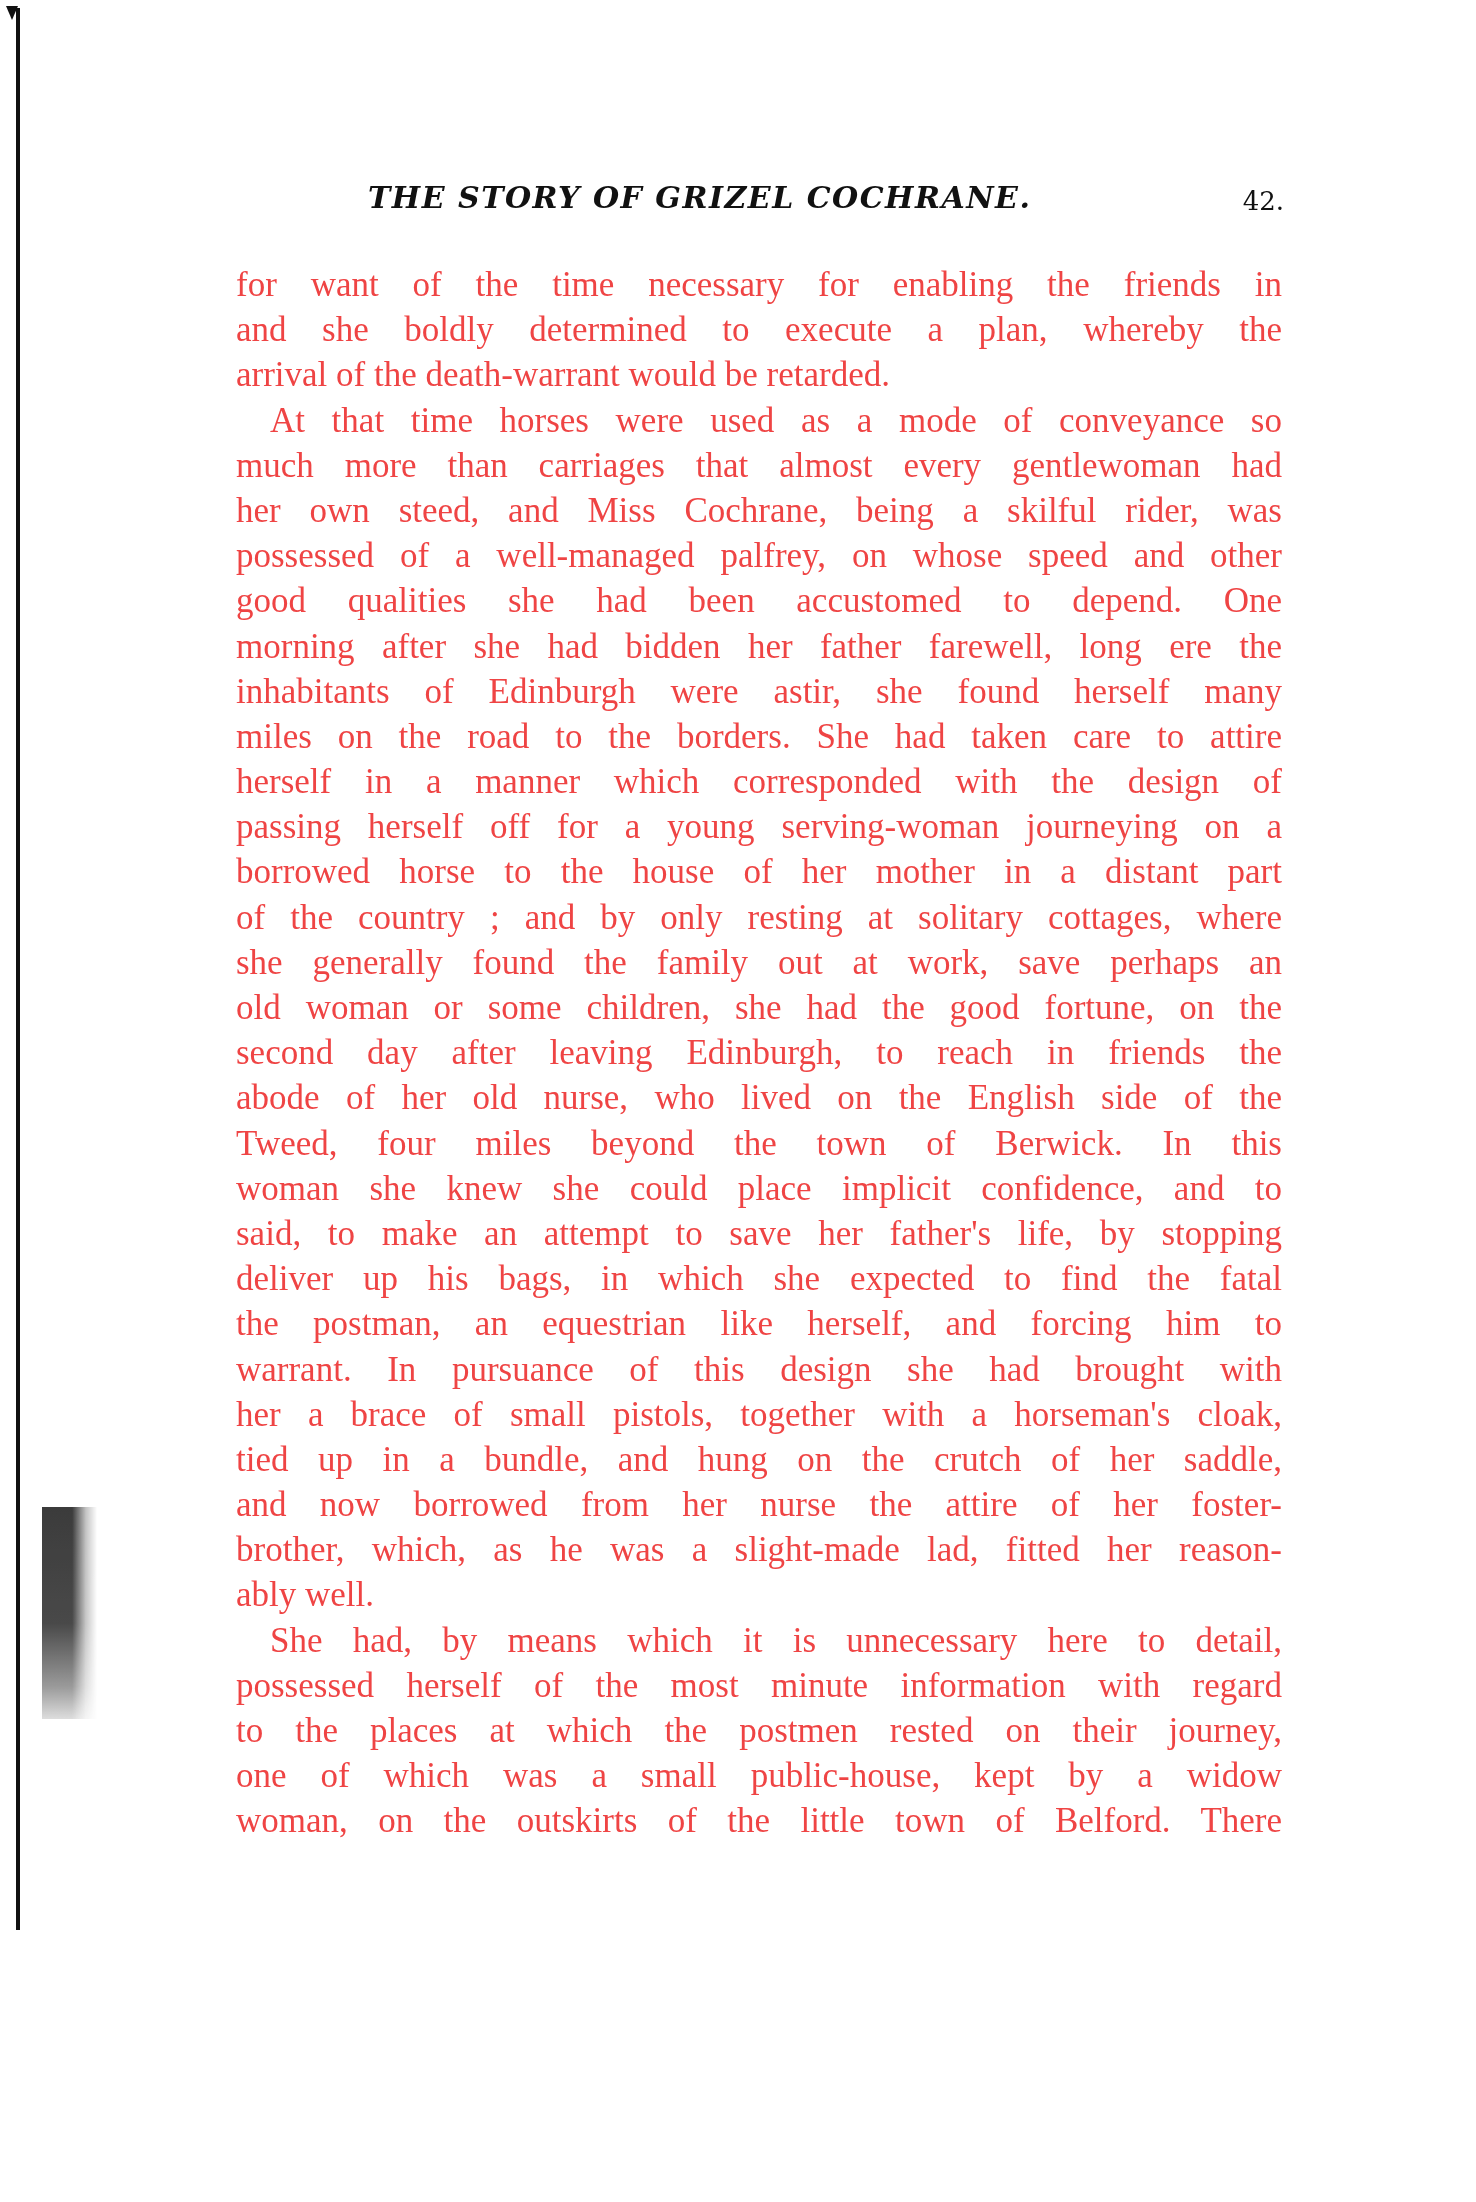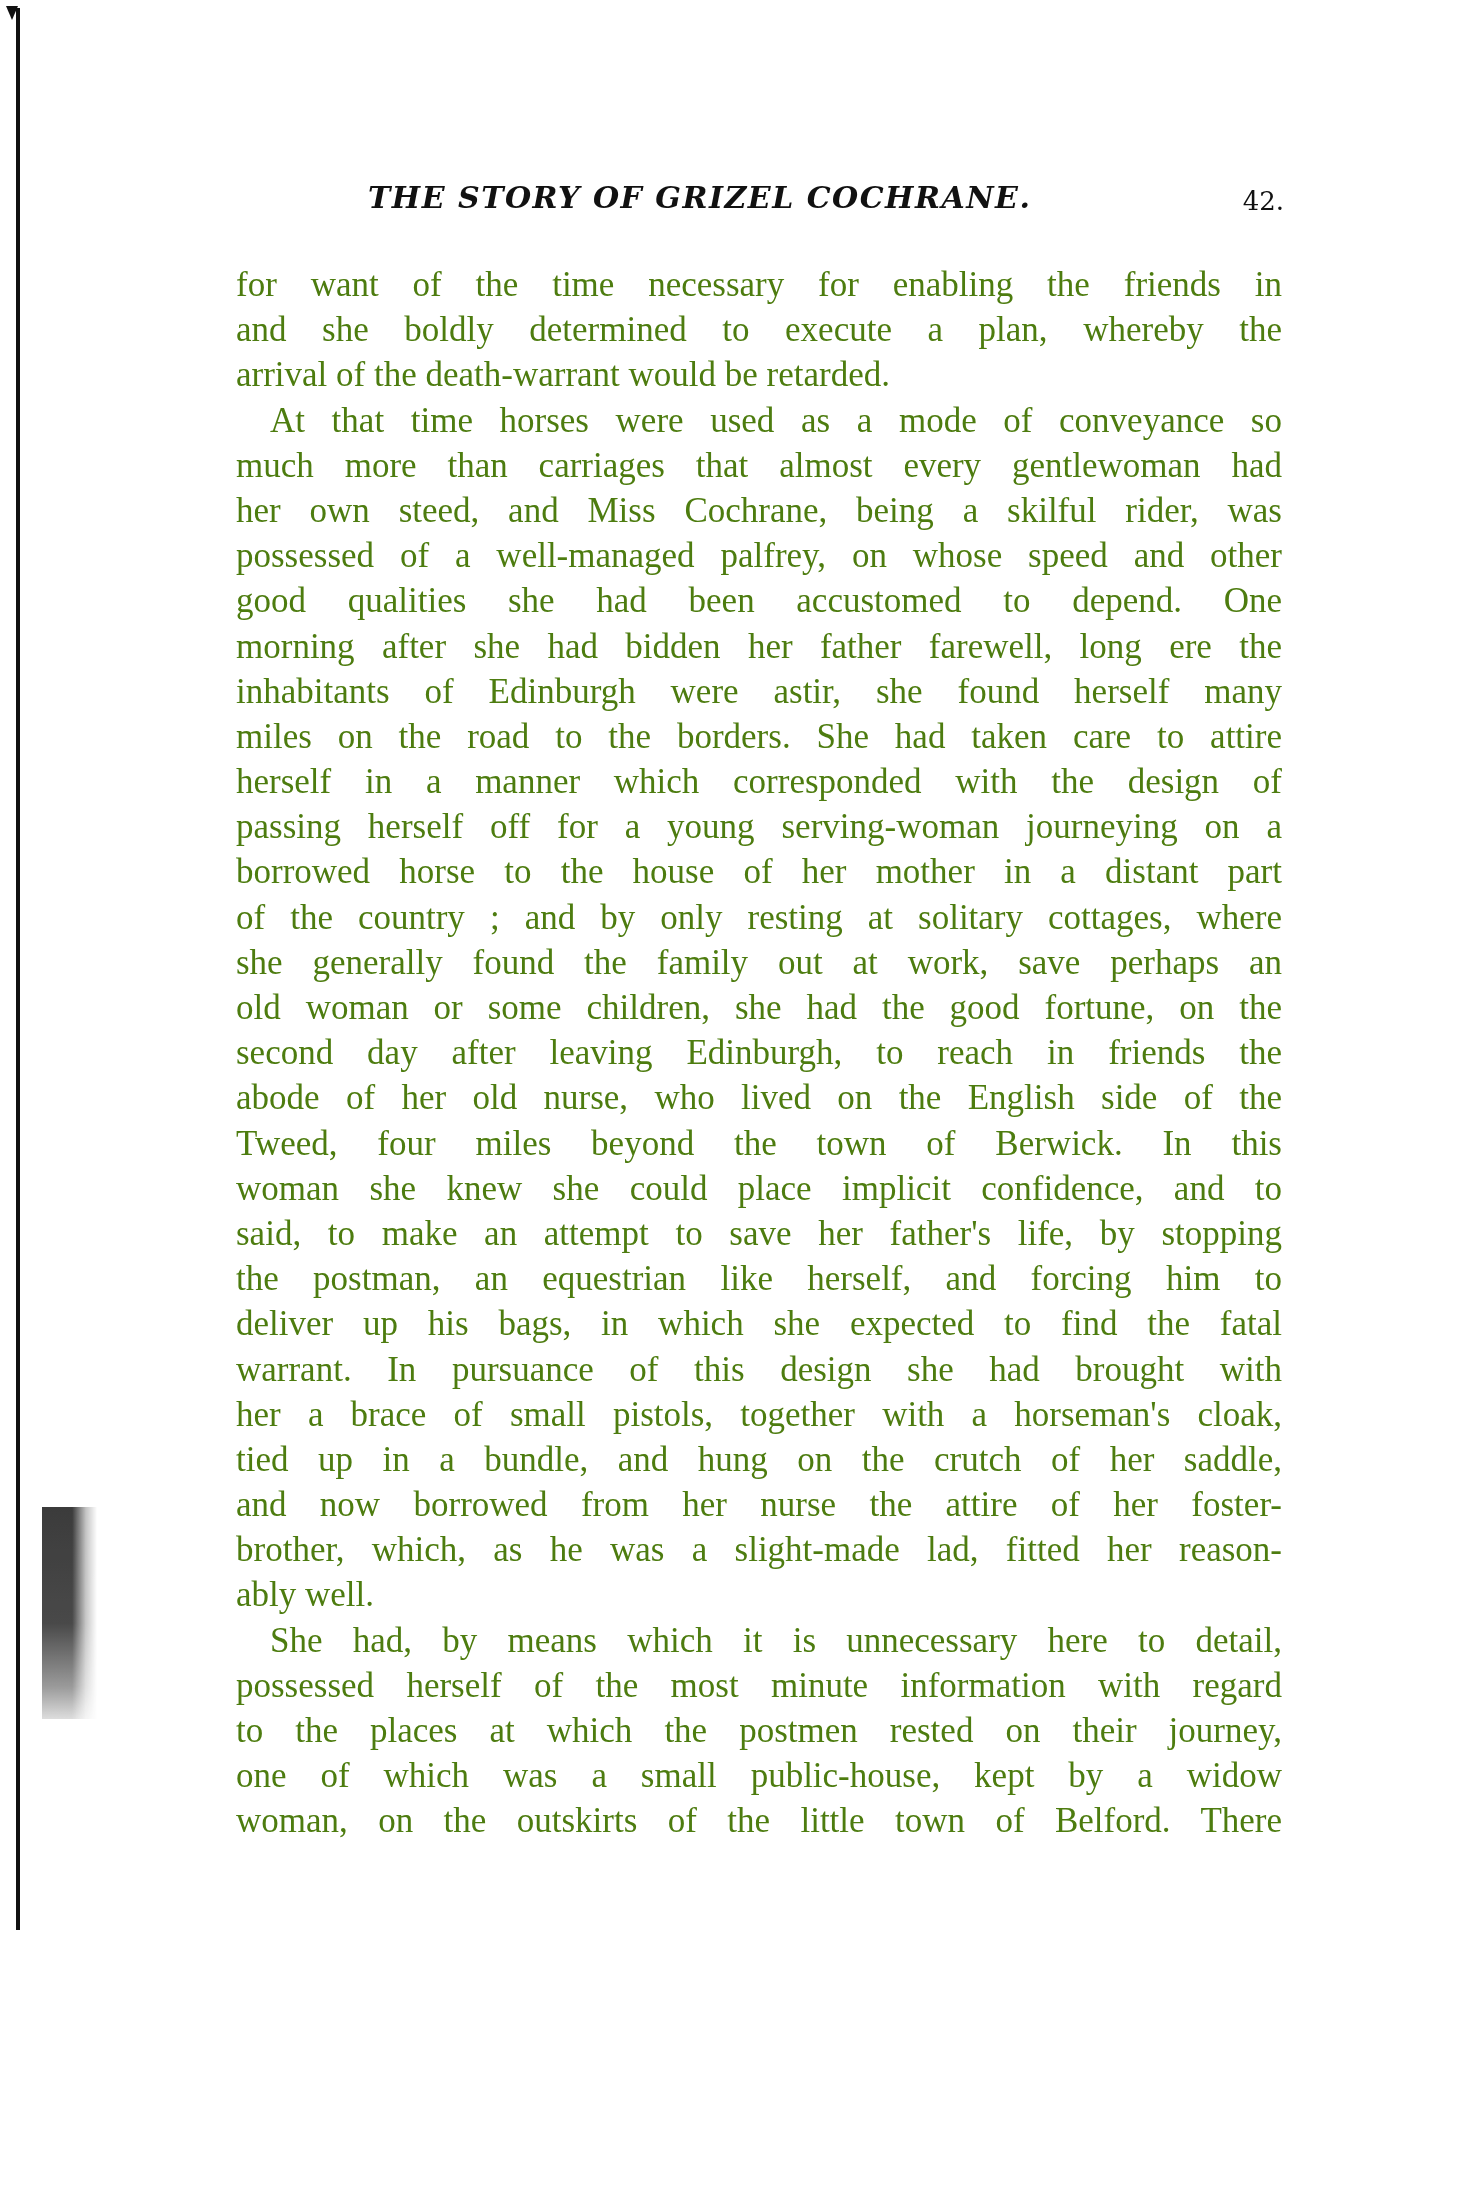--- a/index.html
+++ b/index.html
@@ -28,21 +28,21 @@
   .running-title {
     position: absolute; left: 132px; top: 0; font-size: 30px; letter-spacing: 1.5px;
     font-weight: bold;
   }
   .folio {
     position: absolute; right: 0; top: 6px; font-size: 26px; font-style: normal;
   }
   .body-text {
     position: absolute; left: 236px; top: 262px; width: 1046px;
     font-family: "Liberation Serif", serif; font-size: 35px; line-height: 45.2px;
-    color: #4d7c0f;
+    color: #ef4444;
   }
   .line {
     display: block; white-space: nowrap; text-align: justify; text-align-last: justify;
     height: 45.2px;
   }
   .line.last { text-align-last: left; }
   .line.indent { padding-left: 34px; }
 </style>
 </head>
 <body>
@@ -78,22 +78,22 @@
       <span class="line">passing herself off for a young serving-woman journeying on a</span>
       <span class="line">borrowed horse to the house of her mother in a distant part</span>
       <span class="line">of the country ; and by only resting at solitary cottages, where</span>
       <span class="line">she generally found the family out at work, save perhaps an</span>
       <span class="line">old woman or some children, she had the good fortune, on the</span>
       <span class="line">second day after leaving Edinburgh, to reach in friends the</span>
       <span class="line">abode of her old nurse, who lived on the English side of the</span>
       <span class="line">Tweed, four miles beyond the town of Berwick. In this</span>
       <span class="line">woman she knew she could place implicit confidence, and to</span>
       <span class="line">said, to make an attempt to save her father's life, by stopping</span>
+      <span class="line">deliver up his bags, in which she expected to find the fatal</span>
       <span class="line">the postman, an equestrian like herself, and forcing him to</span>
-      <span class="line">deliver up his bags, in which she expected to find the fatal</span>
       <span class="line">warrant. In pursuance of this design she had brought with</span>
       <span class="line">her a brace of small pistols, together with a horseman's cloak,</span>
       <span class="line">tied up in a bundle, and hung on the crutch of her saddle,</span>
       <span class="line">and now borrowed from her nurse the attire of her foster-</span>
       <span class="line">brother, which, as he was a slight-made lad, fitted her reason-</span>
       <span class="line last">ably well.</span>
     </div>
 
     <div>
       <span class="line indent">She had, by means which it is unnecessary here to detail,</span>

